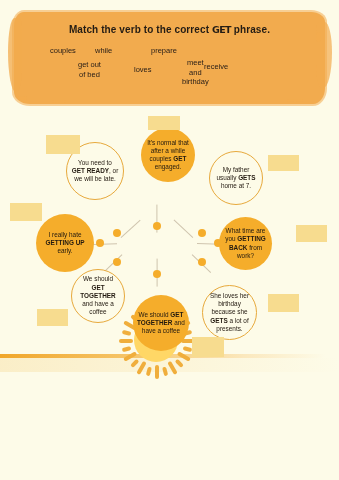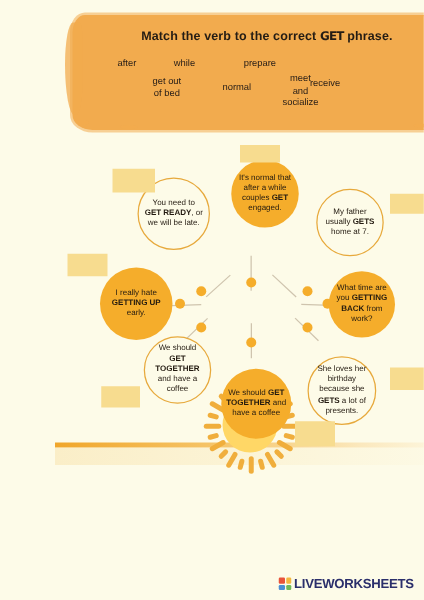--- a/index.html
+++ b/index.html
@@ -12,21 +12,20 @@
     background: #fdfbe8;
     font-family: "Liberation Sans", sans-serif;
     position: relative;
     overflow: hidden;
   }
 
   #page {
     position: absolute;
     inset: 0;
     background: #fdfbe8;
-    margin-left: 44px;
   }
 
   
   .banner {
     position: absolute;
     left: 14px;
     top: 12px;
     width: 311px;
     height: 92px;
   }
@@ -218,30 +217,30 @@
     <div class="banner-speck" style="left:4px;top:84px;width:9px;height:4px;"></div>
     <div class="banner-speck" style="left:38px;top:88px;width:14px;height:3px;"></div>
     <div class="banner-speck" style="right:22px;top:87px;width:16px;height:3px;"></div>
     <div class="banner-speck" style="right:4px;top:20px;width:5px;height:10px;"></div>
 
     <div class="banner-inner">
       <div class="title">
         <span>Match the verb to the correct </span><span class="get-strong">GET</span><span> phrase.</span>
       </div>
       <div class="wordbank" id="wordbank">
-          <span class="word" style="left: 26px; top: 2px;">after</span>
+          <span class="word" style="left: 26px; top: 2px;">couples</span>
           <span class="word" style="left: 71px; top: 2px;">while</span>
           <span class="word" style="left: 127px; top: 2px;">prepare</span>
           <span class="word" style="left: 180px; top: 18px;">receive</span>
           <span class="word" style="left: 54px; top: 16px;">get out
 of bed</span>
-          <span class="word" style="left: 110px; top: 21px;">normal</span>
+          <span class="word" style="left: 110px; top: 21px;">loves</span>
           <span class="word" style="left: 158px; top: 14px;">meet
 and
-socialize</span>
+birthday</span>
         </div>
     </div>
   </div>
 
   <div class="map">
     <div id="rays">
         <div class="ray" style="height: 14px; transform: rotate(0deg) translateY(26px);"></div>
         <div class="ray" style="height: 9px; transform: rotate(15deg) translateY(29px);"></div>
         <div class="ray" style="height: 14px; transform: rotate(30deg) translateY(26px);"></div>
         <div class="ray" style="height: 9px; transform: rotate(45deg) translateY(29px);"></div>
@@ -326,23 +325,14 @@
       <div class="dropzone" style="left: 10px; top: 203px; width: 32px; height: 18px;"></div>
       <div class="dropzone" style="left: 296px; top: 225px; width: 31px; height: 17px;"></div>
       <div class="dropzone" style="left: 37px; top: 309px; width: 31px; height: 17px;"></div>
       <div class="dropzone" style="left: 268px; top: 294px; width: 31px; height: 18px;"></div>
       <div class="dropzone" style="left: 192px; top: 337px; width: 32px; height: 20px;"></div>
     </div>
 
   <div class="divider"></div>
   <div class="divider-soft"></div>
 
-  <div class="footer">
-    <span class="lw-icon" id="lw-icon">
-        <i style="background: rgb(232, 83, 58);"></i>
-        <i style="background: rgb(244, 182, 63);"></i>
-        <i style="background: rgb(74, 143, 212);"></i>
-        <i style="background: rgb(111, 185, 88);"></i>
-      </span>
-    <span class="lw-text">LIVEWORKSHEETS</span>
-  </div>
 
 </div>
 
 </body></html>

